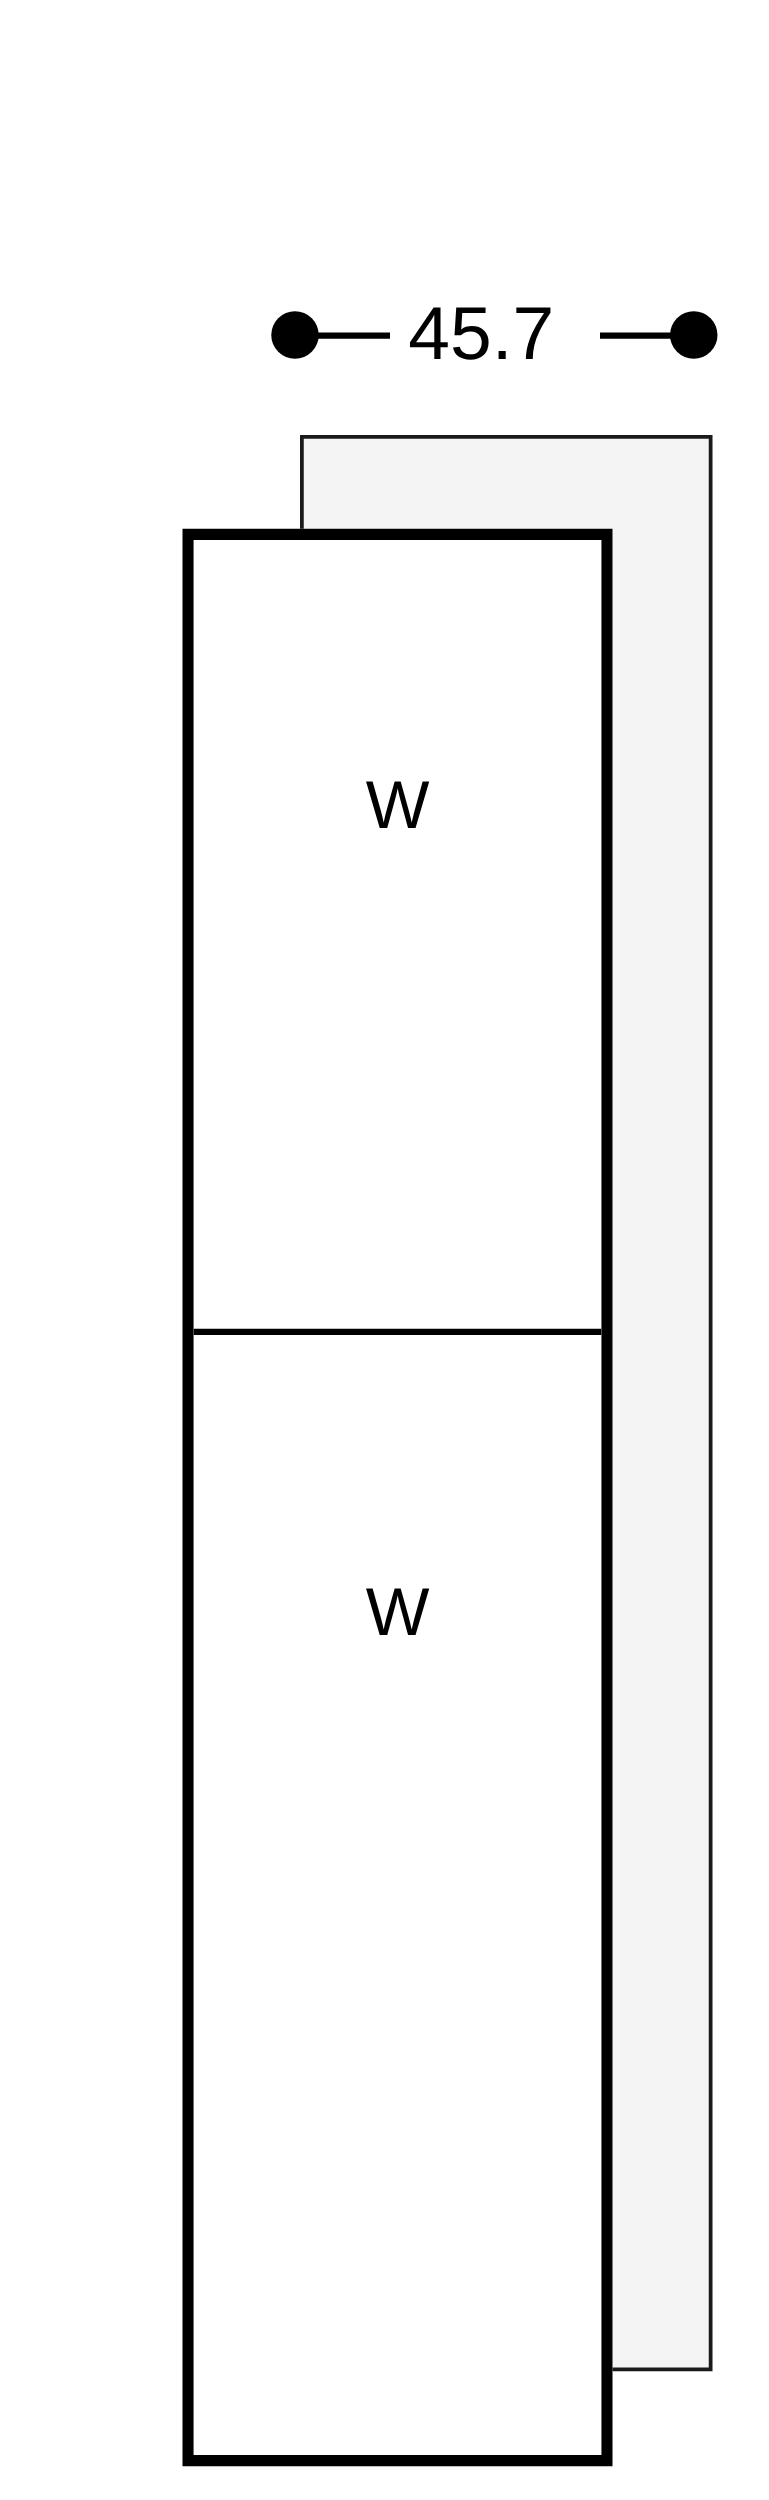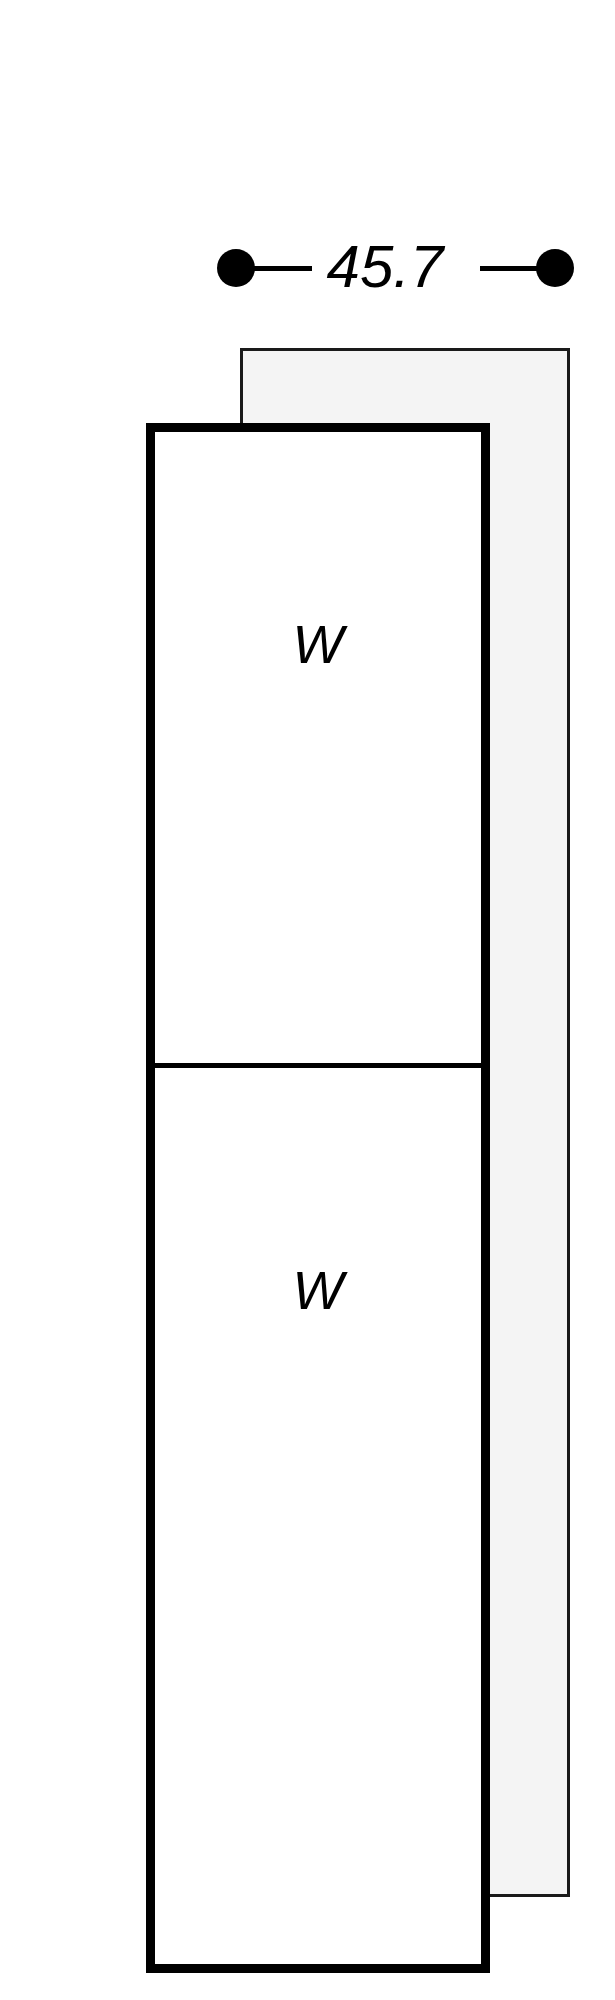--- a/index.html
+++ b/index.html
@@ -9,21 +9,20 @@
   }
   body {
     font-family: "Liberation Sans", sans-serif;
   }
   #stage {
     position: relative;
     width: 615px;
     height: 2000px;
     background: #ffffff;
     overflow: hidden;
-    font-style: italic;
   }
 
   
   .dim-group {
     position: absolute;
     left: 0;
     top: 0;
     width: 615px;
     height: 2000px;
     pointer-events: none;

